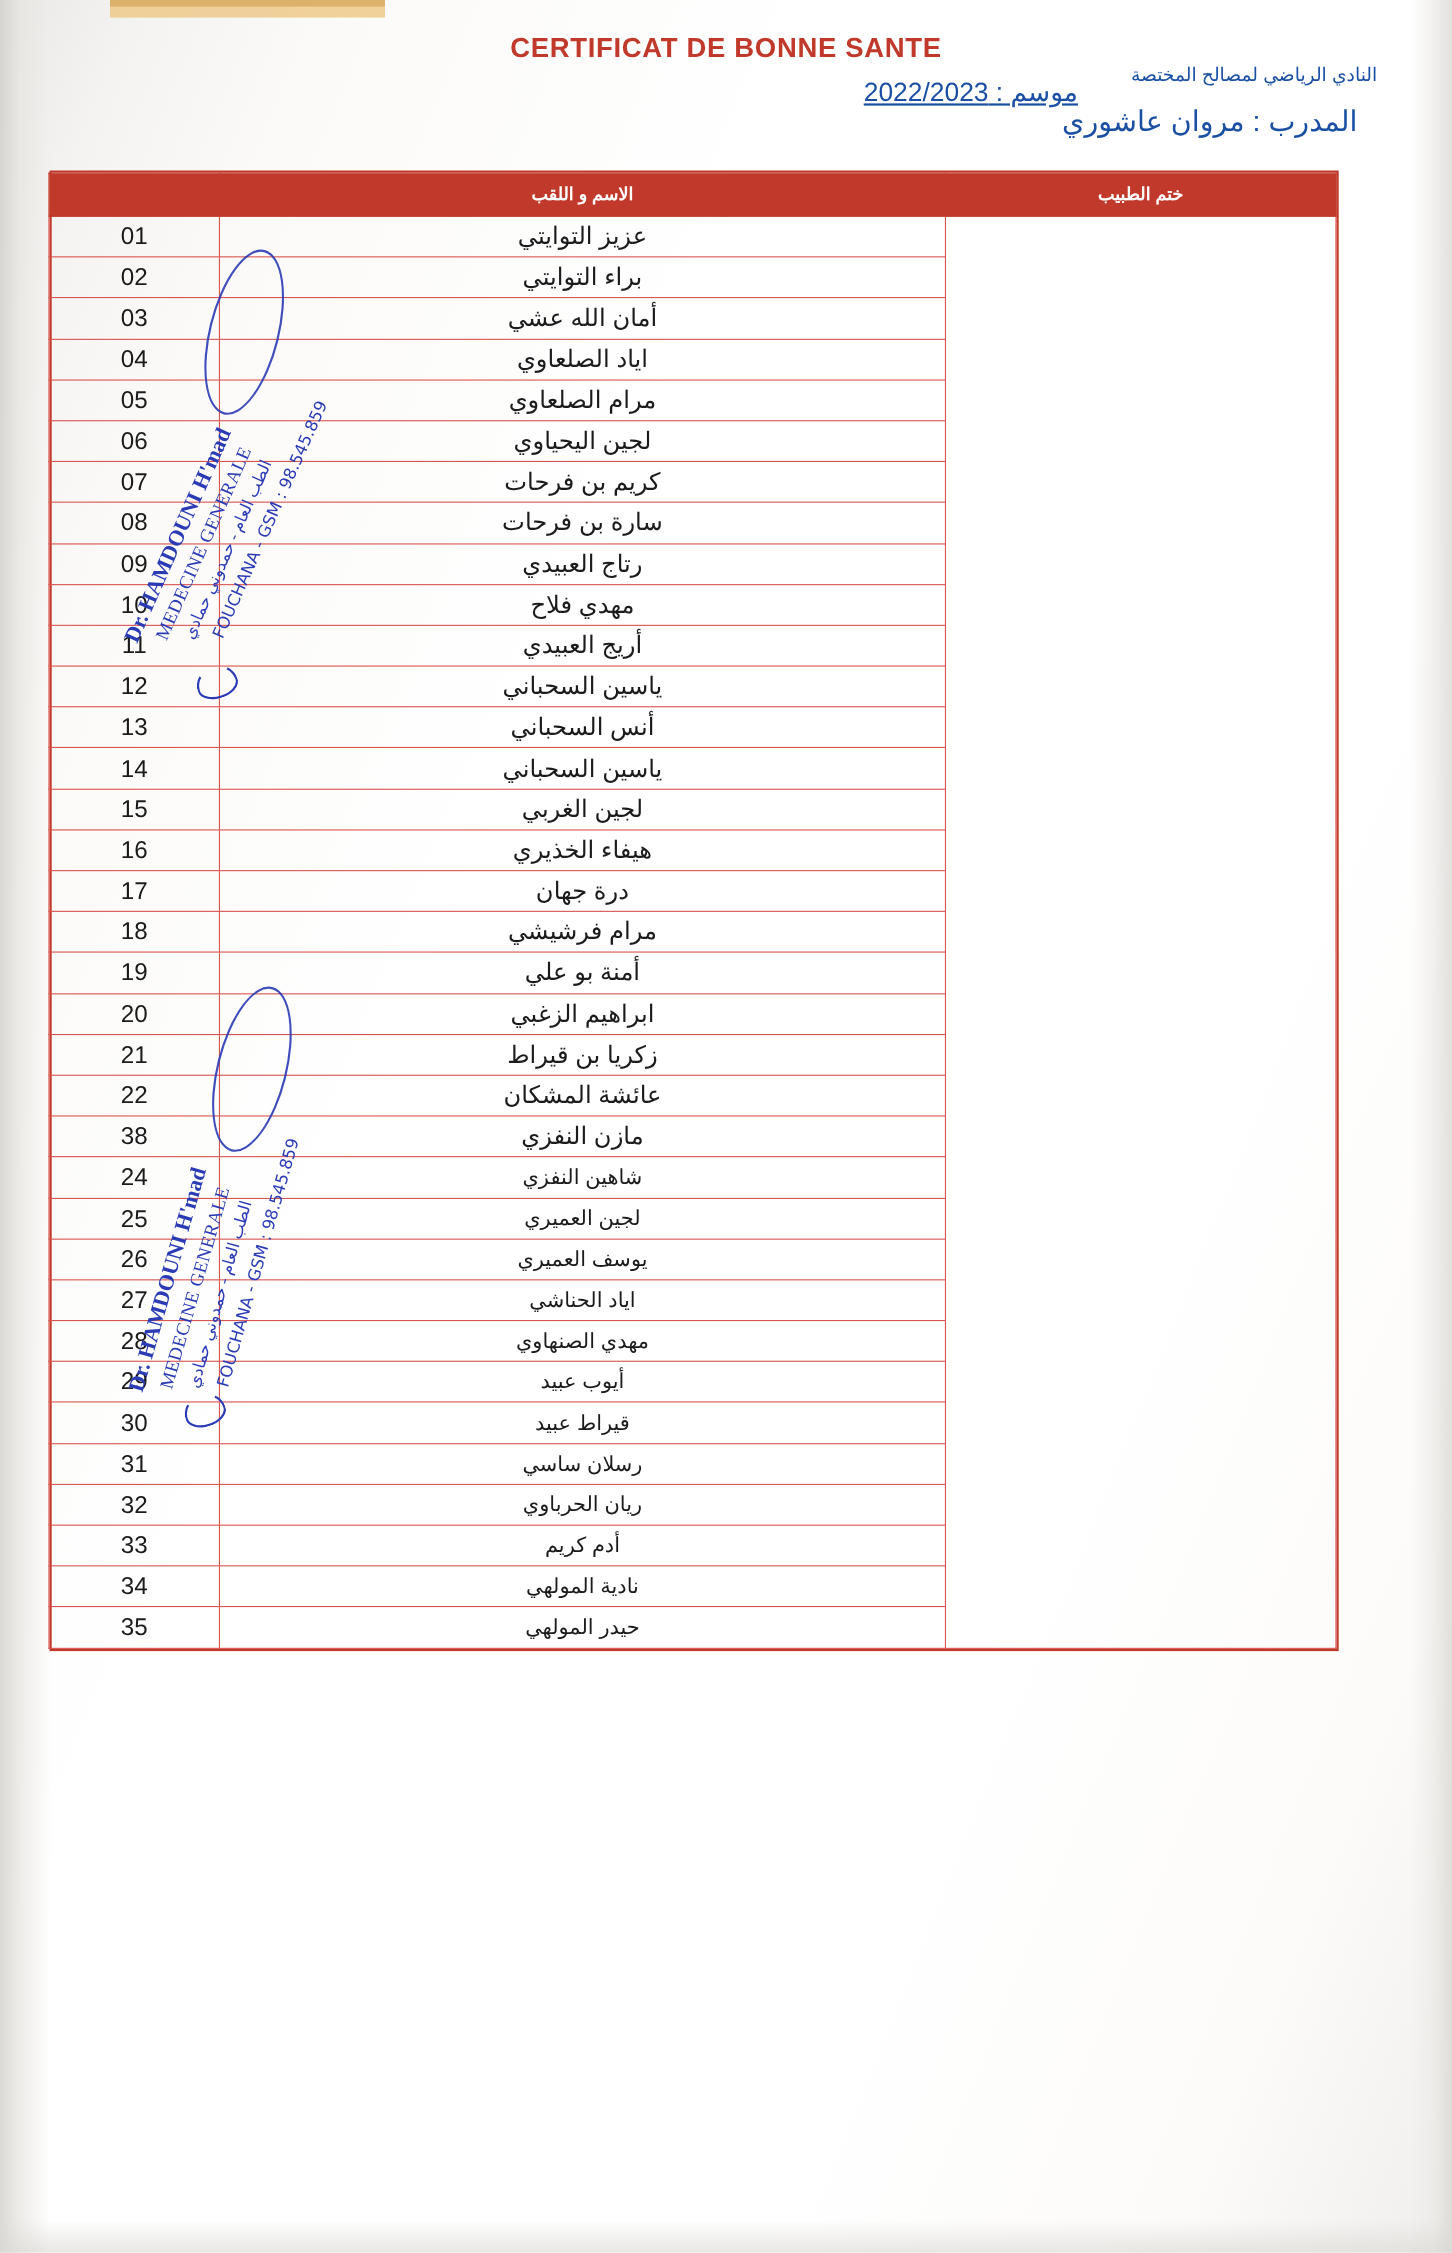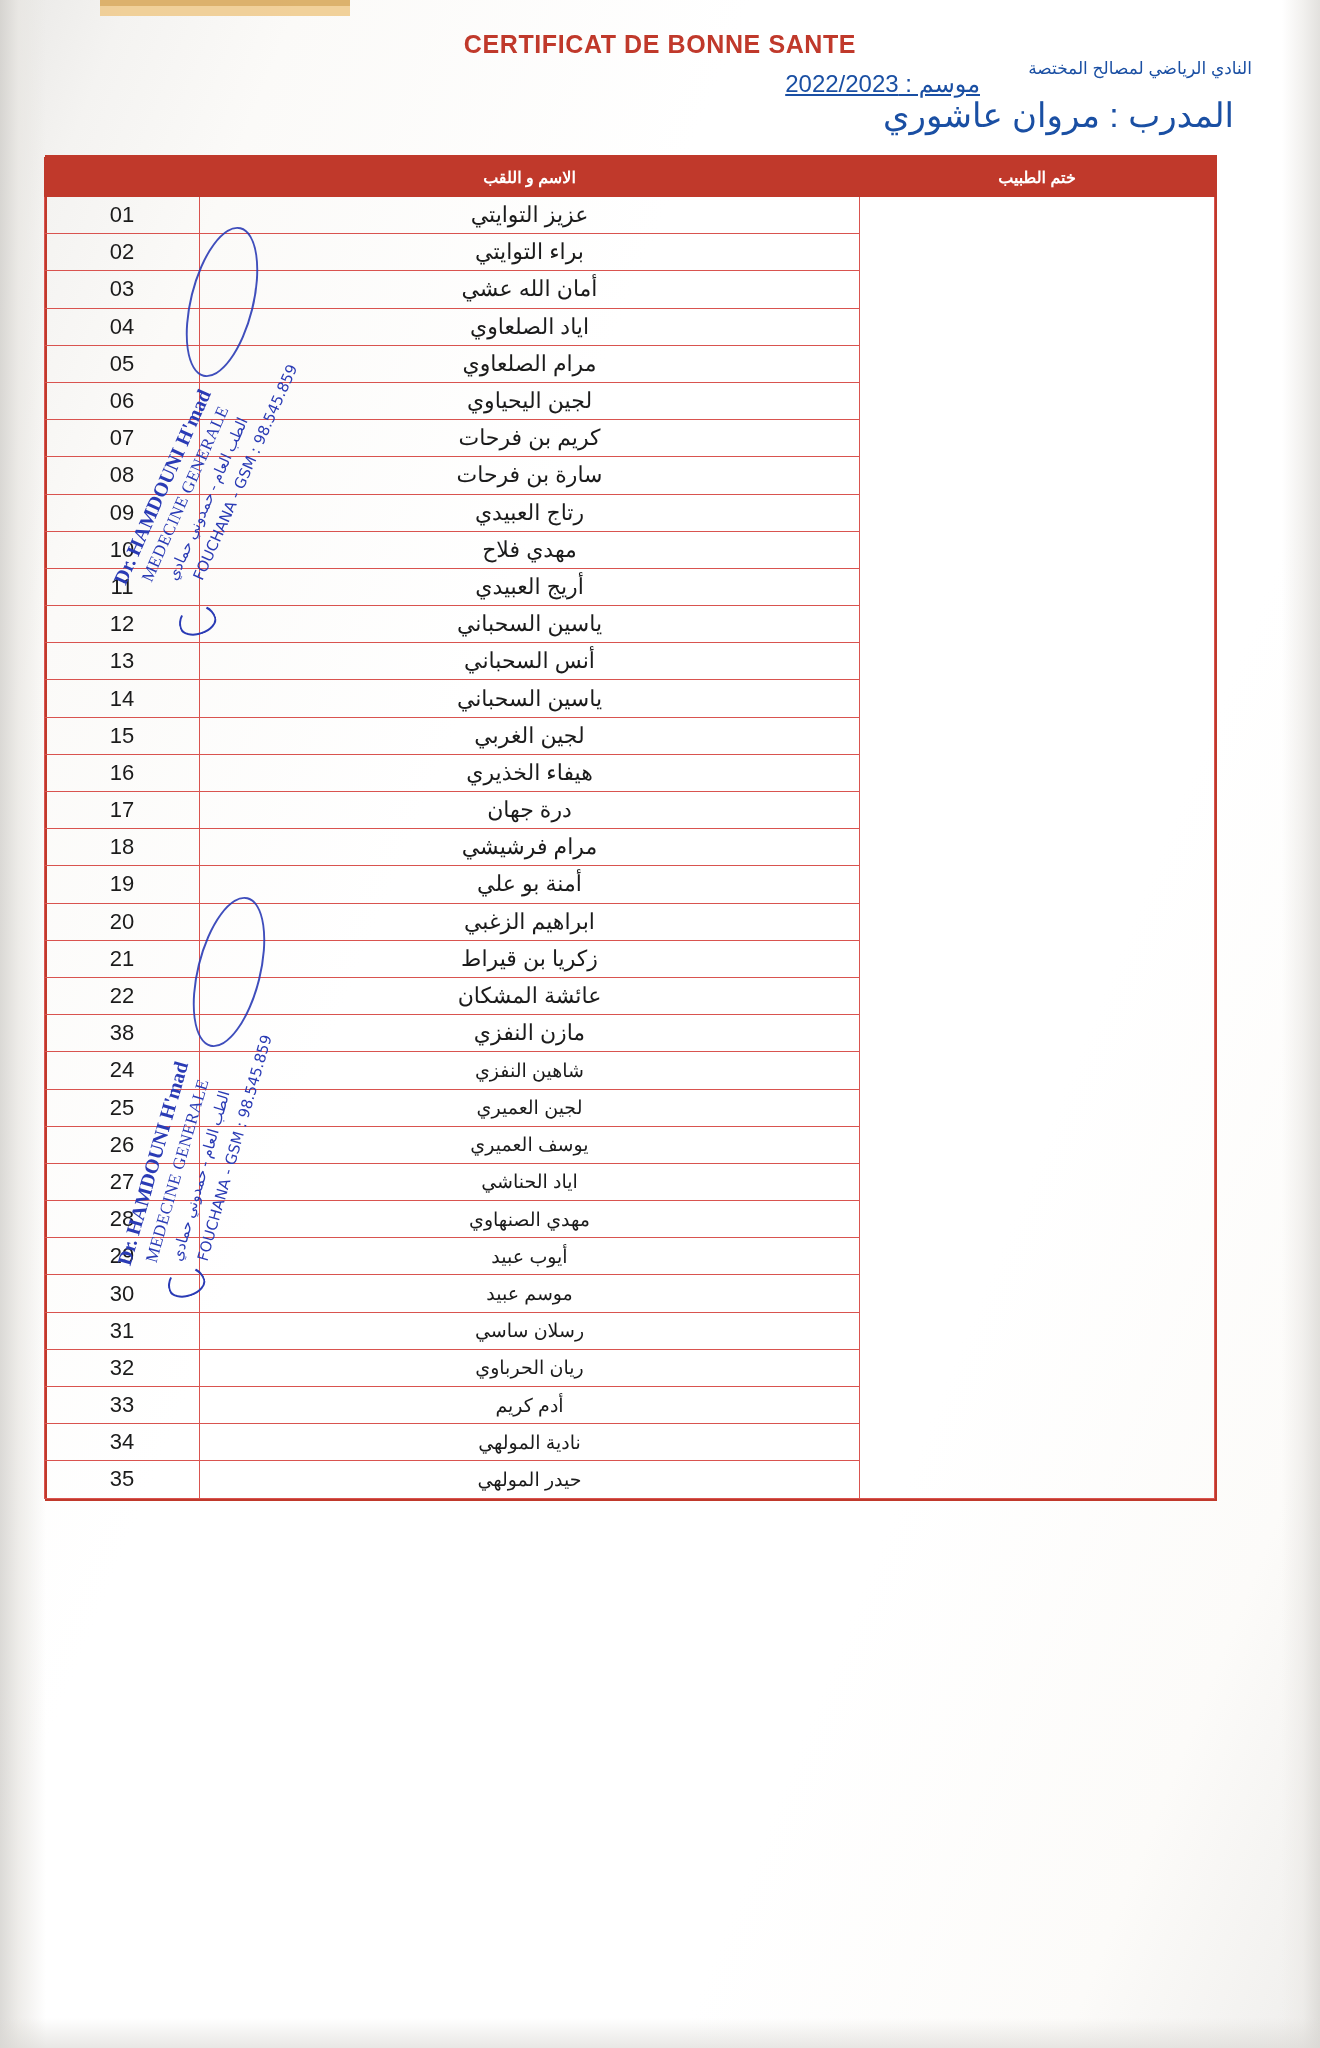--- a/index.html
+++ b/index.html
@@ -73,21 +73,21 @@
     right: 68px;
     font-size: 17px;
     color: #1a4fa3;
     direction: rtl;
     white-space: nowrap;
   }
   .coach-line {
     position: absolute;
     top: 95px;
     right: 86px;
-    font-size: 34px;
+    font-size: 26px;
     color: #1a4fa3;
     direction: rtl;
     white-space: nowrap;
   }
   .season-line {
     position: absolute;
     top: 70px;
     right: 340px;
     font-size: 24px;
     color: #1a4fa3;
@@ -346,21 +346,21 @@
           </tr>
           <tr>
             <td class="name big">مهدي الصنهاوي</td>
             <td class="num">28</td>
           </tr>
           <tr>
             <td class="name big">أيوب عبيد</td>
             <td class="num">29</td>
           </tr>
           <tr>
-            <td class="name big">موسم عبيد</td>
+            <td class="name big">قيراط عبيد</td>
             <td class="num">30</td>
           </tr>
           <tr>
             <td class="name big">رسلان ساسي</td>
             <td class="num">31</td>
           </tr>
           <tr>
             <td class="name big">ريان الحرباوي</td>
             <td class="num">32</td>
           </tr>

